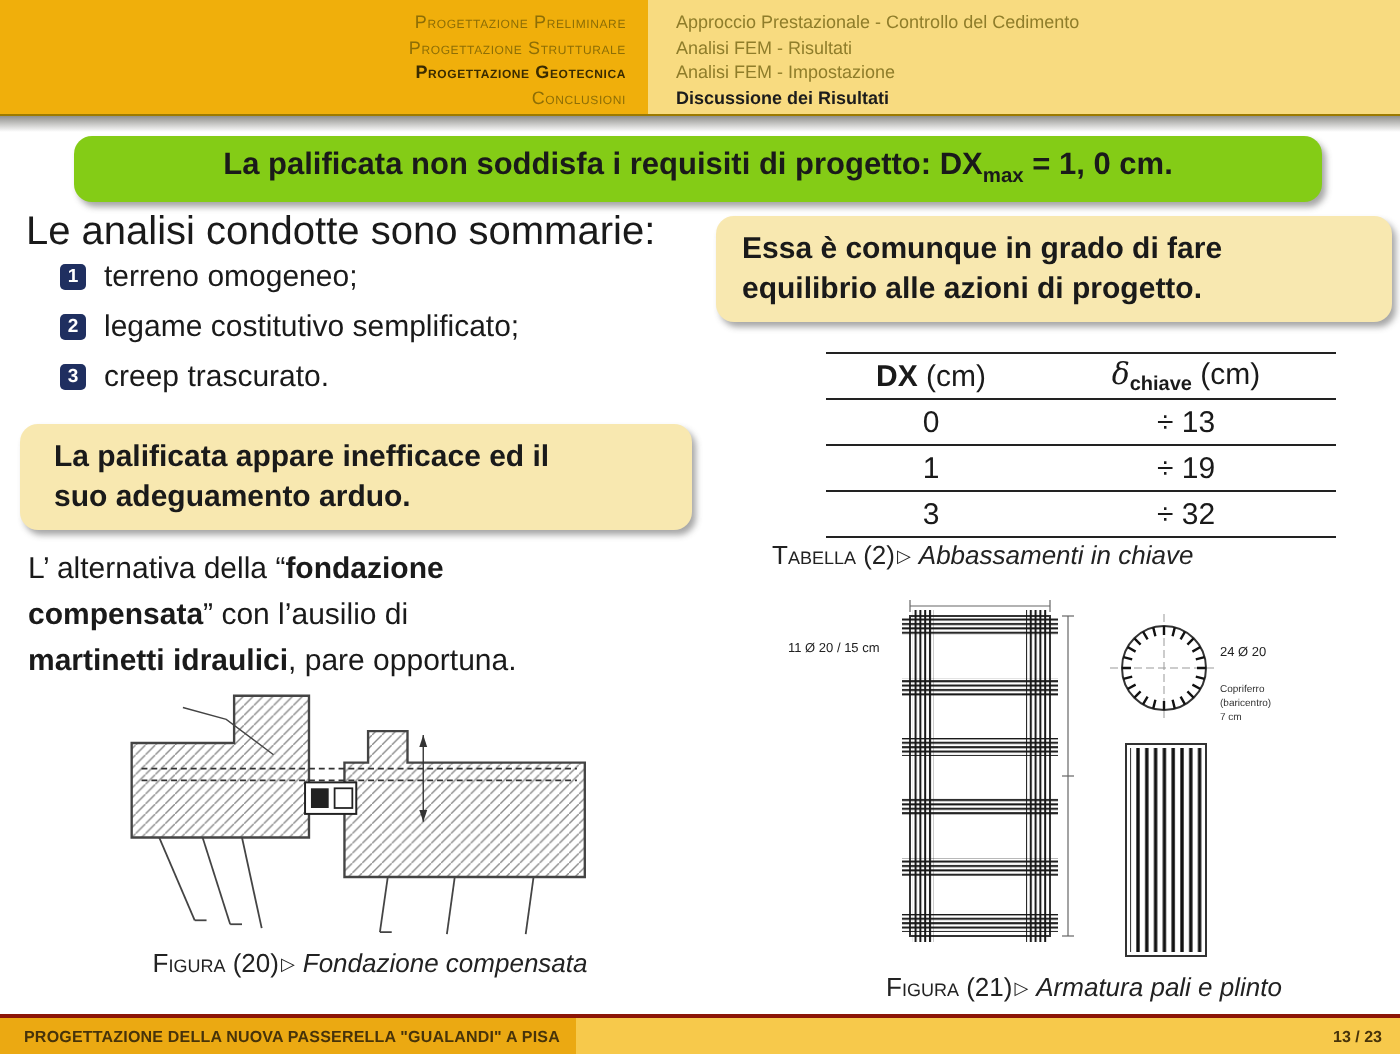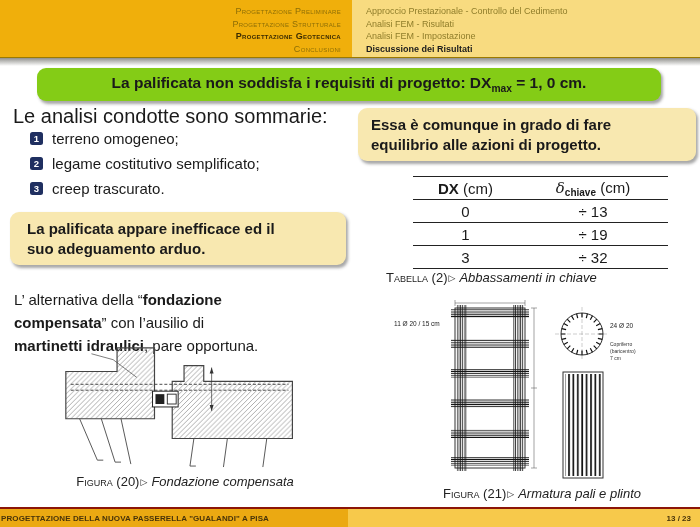--- a/index.html
+++ b/index.html
@@ -1,21 +1,21 @@
 <!DOCTYPE html>
 <html><head>
 <meta charset="utf-8">
 <style>
   html,body{margin:0;padding:0;background:#6b6b6b;}
   .slide{position:relative;width:700px;height:527px;margin:0 auto;background:#ffffff;
          font-family:"Liberation Sans","DejaVu Sans",sans-serif;color:#1a1a1a;overflow:hidden;}
 
   
   .hdr{position:absolute;top:0;left:0;right:0;height:57px;display:flex;border-bottom:1px solid #9c7a00;}
-  .hdr-left{width:352px;background:#F0AF0B;box-sizing:border-box;padding:5px 11px 0 0;text-align:right;}
+  .hdr-left{width:324px;background:#F0AF0B;box-sizing:border-box;padding:5px 11px 0 0;text-align:right;}
   .hdr-left .item{font-variant:small-caps;font-size:9px;line-height:12.5px;color:#8d6e06;letter-spacing:.3px;}
   .hdr-left .item.active{color:#3a2b00;font-weight:700;}
   .hdr-right{flex:1;background:#F8DB80;box-sizing:border-box;padding:5px 0 0 14px;}
   .hdr-right .item{font-size:9px;line-height:12.5px;color:#8f7d2a;}
   .hdr-right .item.active{color:#1c1c1c;font-weight:600;}
   .hdr-shadow{position:absolute;top:58px;left:0;right:0;height:8px;
               background:linear-gradient(#90908c,rgba(246,246,244,0));}
 
   
   .alert{position:absolute;left:37px;right:39px;top:68px;height:33px;background:#84cc16;
@@ -26,21 +26,21 @@
   
   .intro{position:absolute;left:13px;top:105px;font-size:20px;}
   .numlist{position:absolute;left:30px;top:126px;}
   .nitem{display:flex;align-items:center;height:25px;gap:9px;font-size:15px;}
   .badge{width:13px;height:13px;border-radius:2.5px;background:#1F2F60;color:#fff;
          font-size:9.5px;font-weight:700;display:flex;align-items:center;justify-content:center;}
   .ybox{position:absolute;background:#F8E8B0;border-radius:9px;box-shadow:2px 2.5px 3px rgba(60,60,60,.45);
         font-weight:700;font-size:15px;line-height:20px;box-sizing:border-box;}
   .ybox-left{left:10px;top:212px;width:336px;height:53px;padding:7px 0 0 17px;}
   .ybox-right{left:358px;top:108px;width:338px;height:53px;padding:7px 16px 0 13px;}
-  .para{position:absolute;left:14px;top:288px;font-size:15px;line-height:23px;}
+  .para{position:absolute;left:14px;top:273px;font-size:15px;line-height:23px;}
   .para b{font-weight:700;}
 
   
   .fig20{position:absolute;left:56px;top:338px;width:262px;height:132px;}
   .fig21{position:absolute;left:392px;top:300px;width:300px;height:182px;}
   .caption{position:absolute;font-size:13px;color:#222;white-space:nowrap;}
   .cap20{left:40px;top:474px;width:290px;text-align:center;}
   .cap21{left:392px;top:486px;width:300px;text-align:center;}
   .captab{left:386px;top:270px;width:300px;text-align:left;}
   .caption .sc{font-variant:small-caps;}
@@ -53,21 +53,21 @@
   .dtable td:first-child{min-width:85px;}
   .dtable td:last-child{min-width:130px;}
   .dtable thead td{border-top:1.4px solid #222;border-bottom:1.4px solid #222;}
   .dtable tbody td{border-bottom:1.4px solid #222;}
   .delta{font-family:"DejaVu Serif",serif;font-style:italic;}
   .dsub{font-size:10px;font-weight:700;vertical-align:-3px;}
 
   
   .ftr{position:absolute;left:0;right:0;bottom:0;height:20px;border-top:2px solid #8C1507;
        display:flex;box-sizing:border-box;}
-  .ft-left{width:348px;background:#EBA912;display:flex;align-items:center;padding-left:1px;
+  .ft-left{width:288px;background:#EBA912;display:flex;align-items:center;padding-left:12px;
            box-sizing:border-box;font-size:8px;font-weight:700;color:#47330a;letter-spacing:.1px;}
   .ft-right{flex:1;background:#F7C94B;display:flex;align-items:center;justify-content:flex-end;
             padding-right:9px;font-size:8px;font-weight:700;color:#47330a;}
 
   svg text{font-family:"Liberation Sans","DejaVu Sans",sans-serif;}
 </style>
 </head>
 <body>
 
 <div class="slide">

